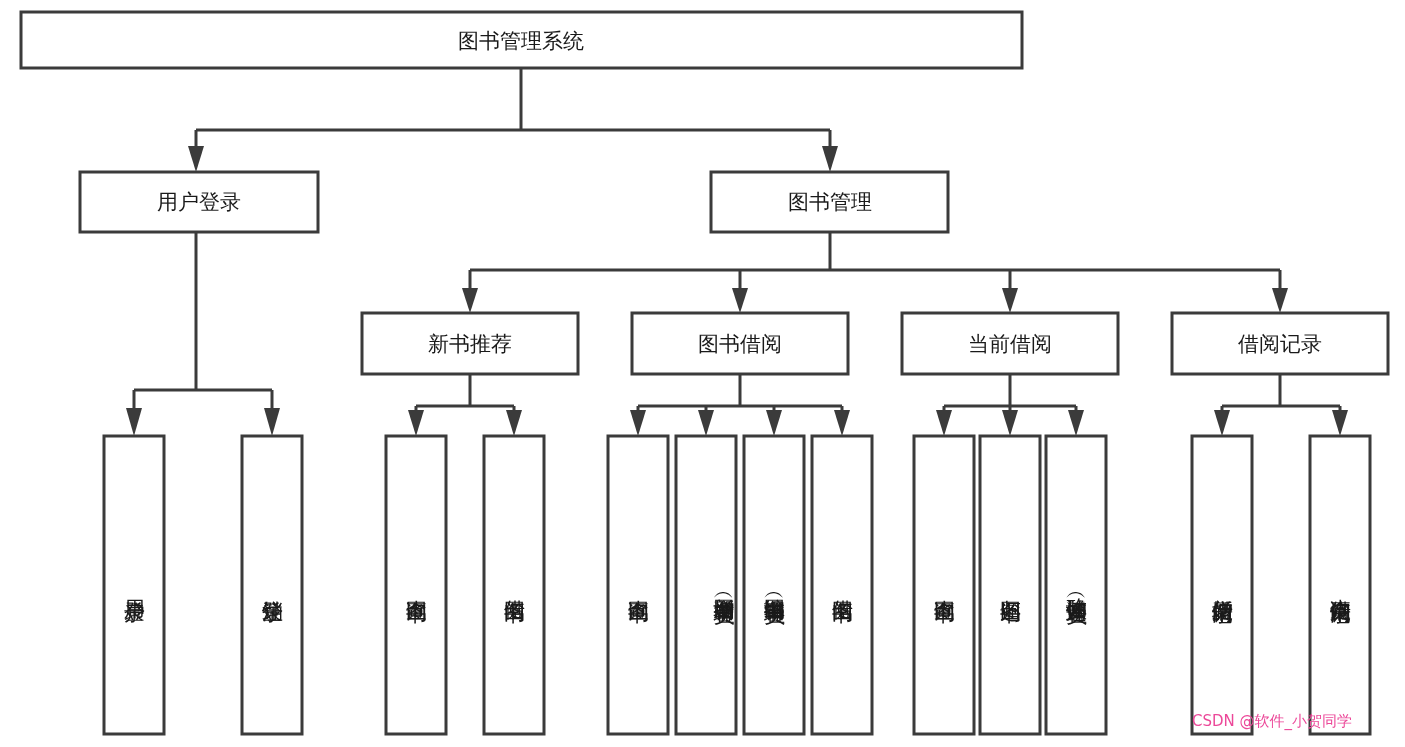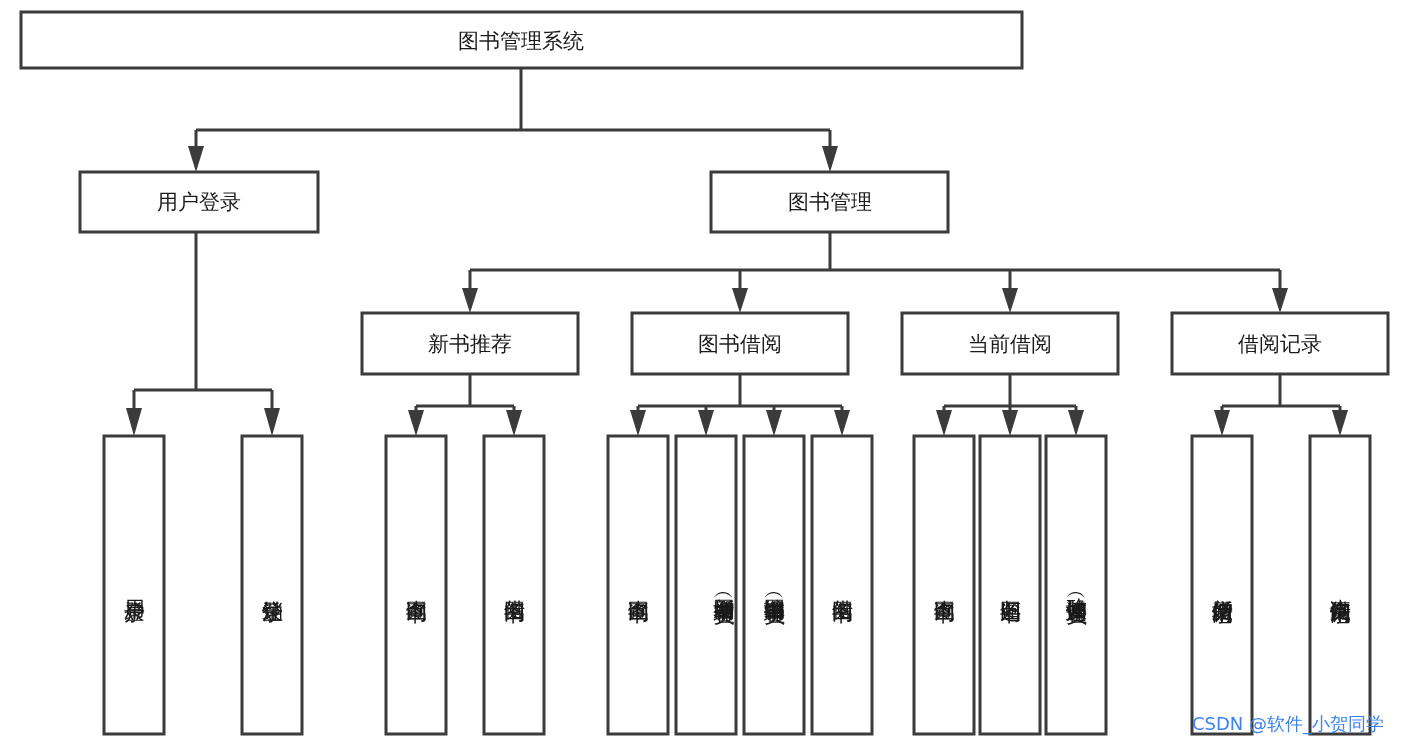--- a/index.html
+++ b/index.html
@@ -58,22 +58,22 @@
     letter-spacing: 1px;
     white-space: nowrap;
     text-align: center;
     pointer-events: none;
   }
   .watermark {
     position: absolute;
     left: 1192px;
     top: 712px;
     font-family: "DejaVu Sans", "Liberation Sans", sans-serif;
-    font-size: 18px;
-    color: #3b82f6;
+    font-size: 15px;
+    color: #ec4899;
     white-space: nowrap;
     pointer-events: none;
   }
 </style>
 </head>
 <body>
 
 <div id="diagram-root">
 
   <svg class="diagram" viewBox="0 0 1405 747">

